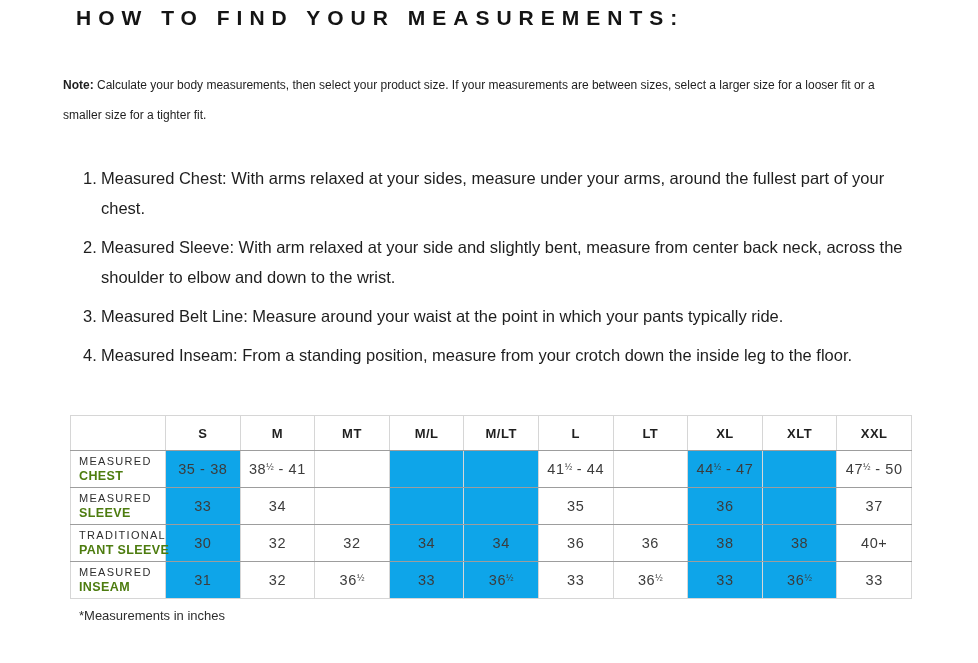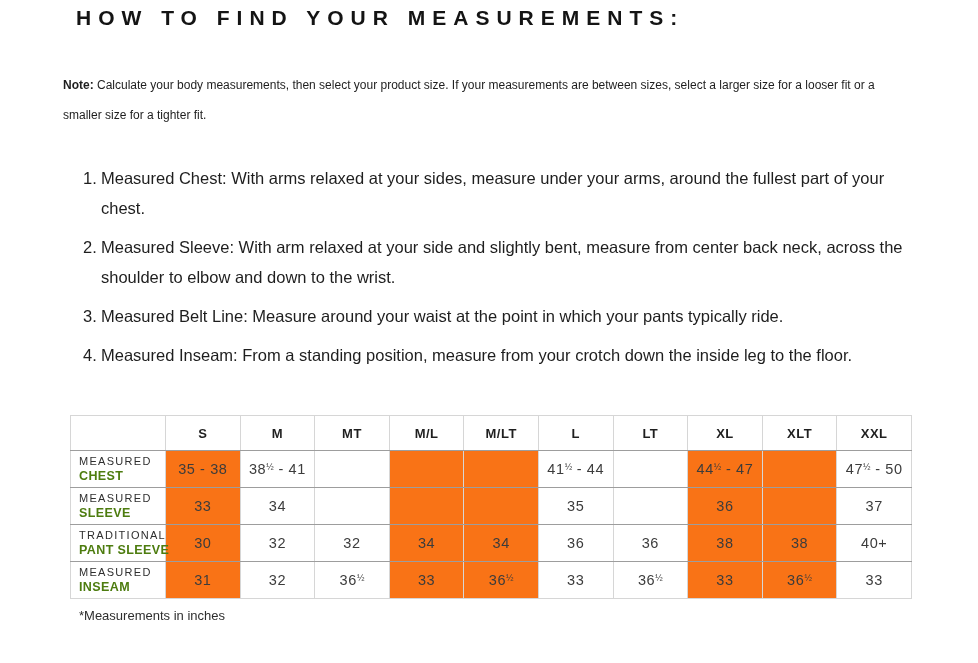--- a/index.html
+++ b/index.html
@@ -30,21 +30,21 @@
   table.size-table {
     border-collapse: collapse; table-layout: fixed; width: 842px;
     border: 1px solid #d6d6d6;
   }
   col.label-col { width: 95px; }
   th, td { height: 35px; padding: 0; text-align: center; vertical-align: middle; border-left: 1px solid #d6d6d6; }
   thead th { border-bottom: 1px solid #9d9d9d; }
   tbody tr:not(:last-child) td { border-bottom: 1px solid #9d9d9d; }
   th.size-col { font-size: 13px; font-weight: 700; color: #1f1f1f; letter-spacing: 0.5px; }
   td.val { font-size: 14.5px; color: #3c3c3c; letter-spacing: 0.6px; }
-  td.shade { background: #f97316; }
+  td.shade { background: #0ea5e9; }
   td.row-label { text-align: left; padding: 4px 6px 4px 8px; }
   .cat { display: block; font-size: 11px; letter-spacing: 1.3px; color: #2e2e2e; font-weight: 400; margin-bottom: 2px; white-space: nowrap; }
   .nm  { display: block; font-size: 12.5px; font-weight: 700; letter-spacing: 0.4px; color: #4d7c0f; white-space: nowrap; }
   sup.half { font-size: 9px; vertical-align: 4px; letter-spacing: 0; }
 
   .footnote { font-size: 13px; color: #2e2e2e; margin: 9px 0 0 9px; }
 </style>
 </head>
 <body>
 

